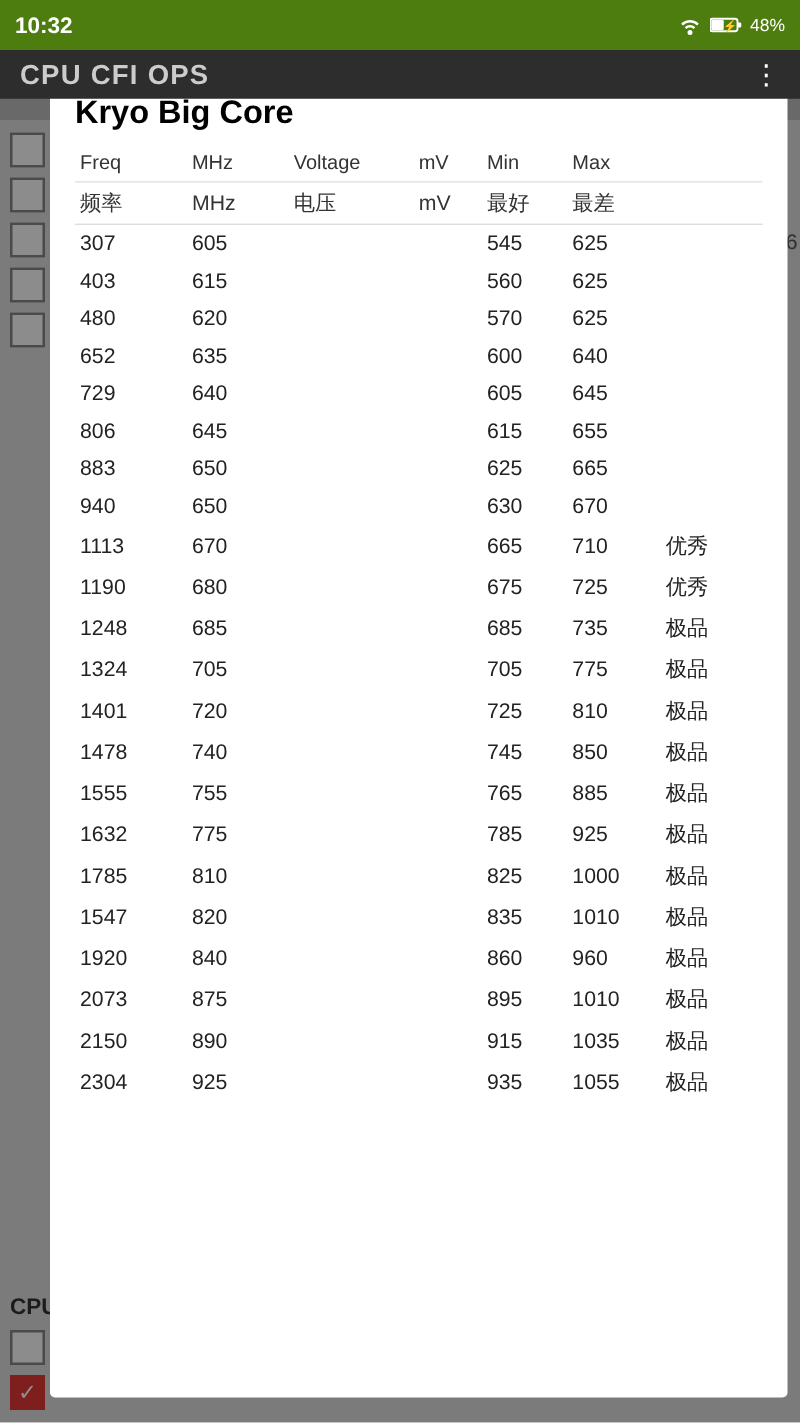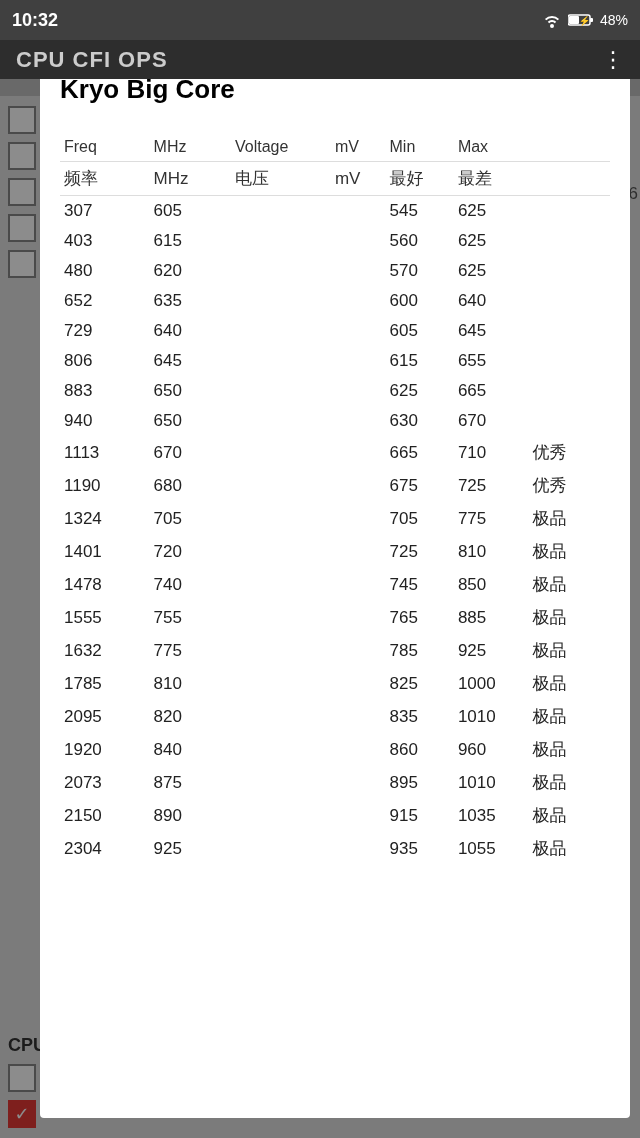--- a/index.html
+++ b/index.html
@@ -9,21 +9,21 @@
       background: #c0c0c0;
       font-family: sans-serif;
       overflow: hidden;
       position: relative;
     }
 
     
     .status-bar {
       width: 100%;
       height: 40px;
-      background: #404040;
+      background: #4d7c0f;
       display: flex;
       align-items: center;
       justify-content: space-between;
       padding: 15px 12px;
       position: absolute;
       top: 0; left: 0;
       z-index: 100;
     }
     .status-time {
       color: #fff;
@@ -138,21 +138,20 @@
     .dialog-body {
       flex: 1;
       overflow-y: auto;
       padding: 0 20px 16px 20px;
     }
 
     
     .freq-table {
       width: 100%;
       border-collapse: collapse;
-      margin-top: 16px;
     }
     .freq-table th, .freq-table td {
       padding: 5px 4px;
       text-align: left;
       font-size: 17px;
       white-space: nowrap;
     }
     .freq-table thead th {
       color: #333;
       font-weight: normal;
@@ -358,20 +357,29 @@
           <tr>
     <td class="col-freq">1190</td>
     <td class="col-mhz">680</td>
     <td class="col-volt"></td>
     <td class="col-mv"></td>
     <td class="col-min">675</td>
     <td class="col-max">725</td>
     <td class="col-rating">优秀</td>
   </tr>
           <tr>
+    <td class="col-freq">1248</td>
+    <td class="col-mhz">685</td>
+    <td class="col-volt"></td>
+    <td class="col-mv"></td>
+    <td class="col-min">685</td>
+    <td class="col-max">735</td>
+    <td class="col-rating">极品</td>
+  </tr>
+          <tr>
     <td class="col-freq">1324</td>
     <td class="col-mhz">705</td>
     <td class="col-volt"></td>
     <td class="col-mv"></td>
     <td class="col-min">705</td>
     <td class="col-max">775</td>
     <td class="col-rating">极品</td>
   </tr>
           <tr>
     <td class="col-freq">1401</td>
@@ -412,21 +420,21 @@
           <tr>
     <td class="col-freq">1785</td>
     <td class="col-mhz">810</td>
     <td class="col-volt"></td>
     <td class="col-mv"></td>
     <td class="col-min">825</td>
     <td class="col-max">1000</td>
     <td class="col-rating">极品</td>
   </tr>
           <tr>
-    <td class="col-freq">2095</td>
+    <td class="col-freq">1547</td>
     <td class="col-mhz">820</td>
     <td class="col-volt"></td>
     <td class="col-mv"></td>
     <td class="col-min">835</td>
     <td class="col-max">1010</td>
     <td class="col-rating">极品</td>
   </tr>
           <tr>
     <td class="col-freq">1920</td>
     <td class="col-mhz">840</td>

